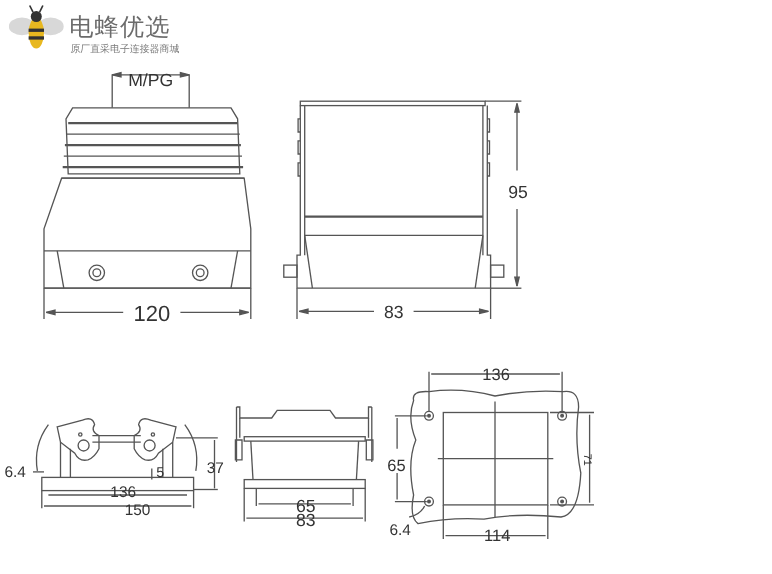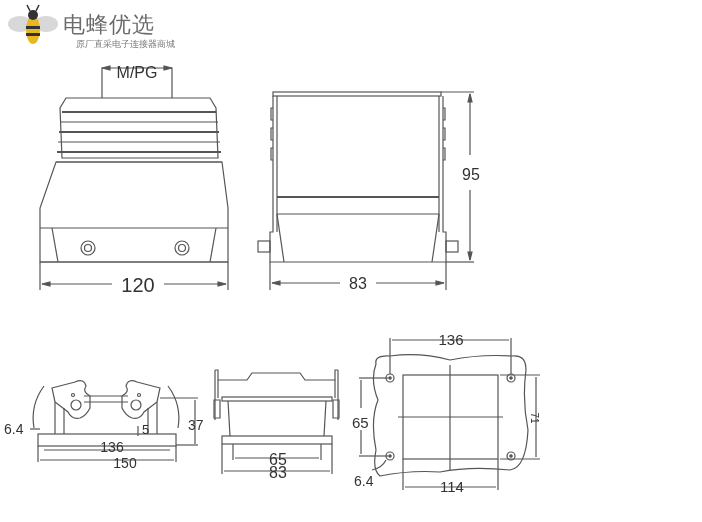--- a/index.html
+++ b/index.html
@@ -1,21 +1,21 @@
 <!DOCTYPE html>
 <html><head>
 <meta charset="utf-8">
 <style>
   html, body { margin: 0; padding: 0; background: #ffffff; }
   body { width: 702px; height: 522px; position: relative; overflow: hidden;
          font-family: "Liberation Sans", sans-serif; }
   .logo { position: absolute; left: 8px; top: 4px; width: 170px; height: 50px; }
   .logo-title { position: absolute; left: 55px; top: 6px; font-size: 22px; color: #6b6b6b;
                 letter-spacing: 1px; font-family: "DejaVu Sans", sans-serif; text-align: right; }
-  .logo-sub { position: absolute; left: 68px; top: 34px; font-size: 9px; color: #7a7a7a;
+  .logo-sub { position: absolute; left: 56px; top: 34px; font-size: 9px; color: #7a7a7a;
               font-family: Liberation Serif, serif; }
   svg.drawing { position: absolute; left: 0; top: 0; }
   .dim { font-family: "Liberation Sans", sans-serif; fill: #333; }
 </style>
 </head>
 <body>
 
 <div class="logo">
   <svg width="50" height="46" viewBox="0 0 50 46">
     <ellipse cx="12" cy="20" rx="12" ry="8" fill="#d8d8d8"></ellipse>

